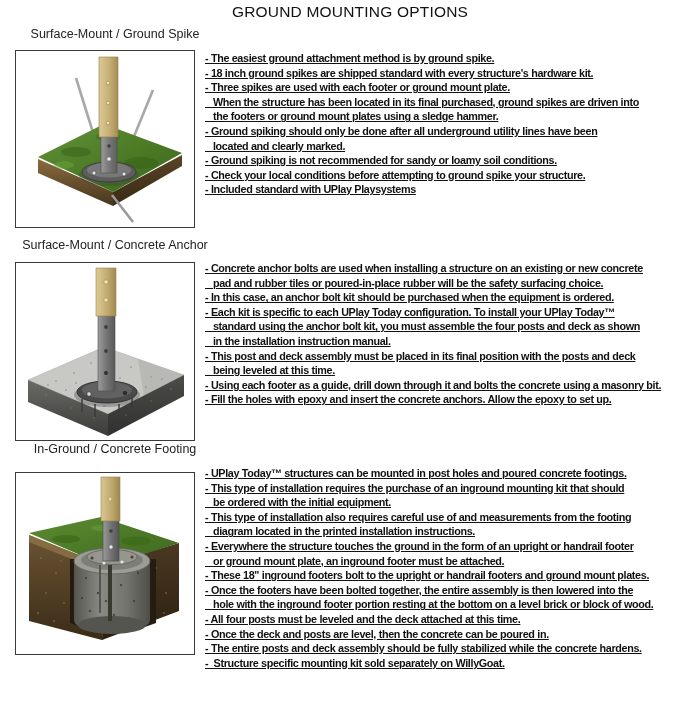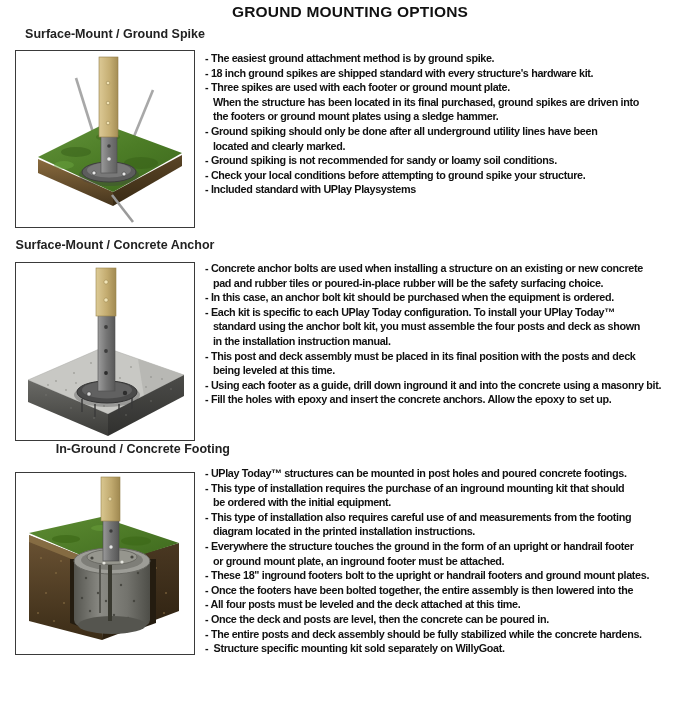--- a/index.html
+++ b/index.html
@@ -4,40 +4,40 @@
 <style>
   html,body{margin:0;padding:0;}
   body{
     width:700px;height:706px;background:#ffffff;
     font-family:"Liberation Sans","DejaVu Sans",sans-serif;
     overflow:hidden;position:relative;
   }
   .page{position:relative;width:700px;height:706px;background:#fff;}
   .page-title{
     position:absolute;top:3px;left:0;width:700px;text-align:center;
-    font-size:15.5px;font-weight:bold;color:#111;letter-spacing:0.2px;
+    font-size:15.5px;font-weight:normal;color:#111;letter-spacing:0.2px;
   }
   .section-heading{
     position:absolute;left:0;width:230px;text-align:center;
-    font-size:12.5px;font-weight:bold;color:#222;
+    font-size:12.5px;font-weight:normal;color:#222;
   }
   .img-box{
     position:absolute;left:15px;width:178px;
     border:1px solid #3a3a3a;background:#fff;overflow:hidden;
   }
   .img-box svg{display:block;}
   .text-block{
     position:absolute;left:205px;width:495px;
     font-size:10.8px;font-weight:bold;color:#111;
     line-height:14.6px;letter-spacing:-0.35px;
   }
-  .text-block .line{white-space:pre;}
+  .text-block .line{white-space:pre;text-decoration:underline;}
   #h1{top:27px;}   #b1{top:50px;height:176px;}  #t1{top:51px;}
   #h2{top:238px;}  #b2{top:262px;height:177px;} #t2{top:261px;}
-  #h3{top:442px;text-align:right;}  #b3{top:472px;height:181px;} #t3{top:466px;}
+  #h3{top:442px;}  #b3{top:472px;height:181px;} #t3{top:466px;}
 </style>
 </head>
 <body>
 
 <div class="page">
 
   <div class="page-title">GROUND MOUNTING OPTIONS</div>
 
   <div class="section-heading" id="h1">Surface-Mount / Ground Spike</div>
 
@@ -197,21 +197,21 @@
   <div class="text-block" id="t2">
 
   <div class="line">- Concrete anchor bolts are used when installing a structure on an existing or new concrete</div>
       <div class="line">   pad and rubber tiles or poured-in-place rubber will be the safety surfacing choice.</div>
       <div class="line">- In this case, an anchor bolt kit should be purchased when the equipment is ordered.</div>
       <div class="line">- Each kit is specific to each UPlay Today configuration. To install your UPlay Today™</div>
       <div class="line">   standard using the anchor bolt kit, you must assemble the four posts and deck as shown</div>
       <div class="line">   in the installation instruction manual.</div>
       <div class="line">- This post and deck assembly must be placed in its final position with the posts and deck</div>
       <div class="line">   being leveled at this time.</div>
-      <div class="line">- Using each footer as a guide, drill down inground it and into the concrete using a masonry bit.</div>
+      <div class="line">- Using each footer as a guide, drill down through it and bolts the concrete using a masonry bit.</div>
       <div class="line">- Fill the holes with epoxy and insert the concrete anchors. Allow the epoxy to set up.</div>
     </div>
 
   <div class="section-heading" id="h3">In-Ground / Concrete Footing</div>
 
   <div class="img-box" id="b3">
     <svg width="178" height="181" viewBox="0 0 178 181">
       <defs>
         <linearGradient id="g3grass" x1="0" y1="0" x2="1" y2="1">
           <stop offset="0" stop-color="#5d8c32"></stop>
@@ -312,19 +312,20 @@
 
   <div class="line">- UPlay Today™ structures can be mounted in post holes and poured concrete footings.</div>
       <div class="line">- This type of installation requires the purchase of an inground mounting kit that should</div>
       <div class="line">   be ordered with the initial equipment.</div>
       <div class="line">- This type of installation also requires careful use of and measurements from the footing</div>
       <div class="line">   diagram located in the printed installation instructions.</div>
       <div class="line">- Everywhere the structure touches the ground in the form of an upright or handrail footer</div>
       <div class="line">   or ground mount plate, an inground footer must be attached.</div>
       <div class="line">- These 18" inground footers bolt to the upright or handrail footers and ground mount plates.</div>
       <div class="line">- Once the footers have been bolted together, the entire assembly is then lowered into the</div>
+      <div class="line">   hole with the inground footer portion resting at the bottom on a level brick or block of wood.</div>
       <div class="line">- All four posts must be leveled and the deck attached at this time.</div>
       <div class="line">- Once the deck and posts are level, then the concrete can be poured in.</div>
       <div class="line">- The entire posts and deck assembly should be fully stabilized while the concrete hardens.</div>
       <div class="line">-  Structure specific mounting kit sold separately on WillyGoat.</div>
     </div>
 
 </div>
 
 </body></html>

